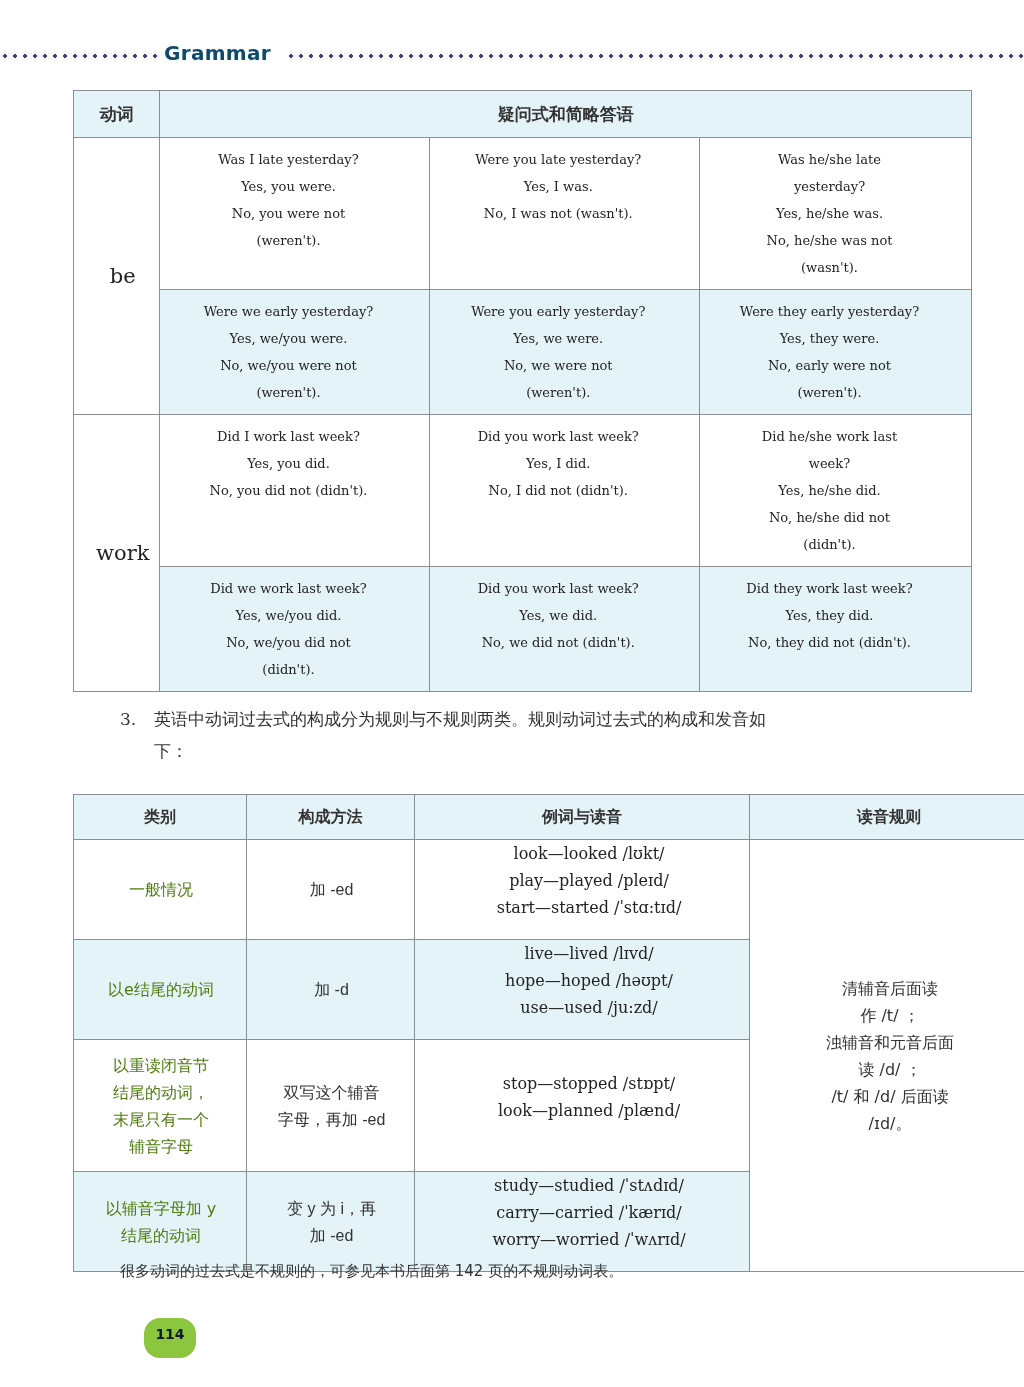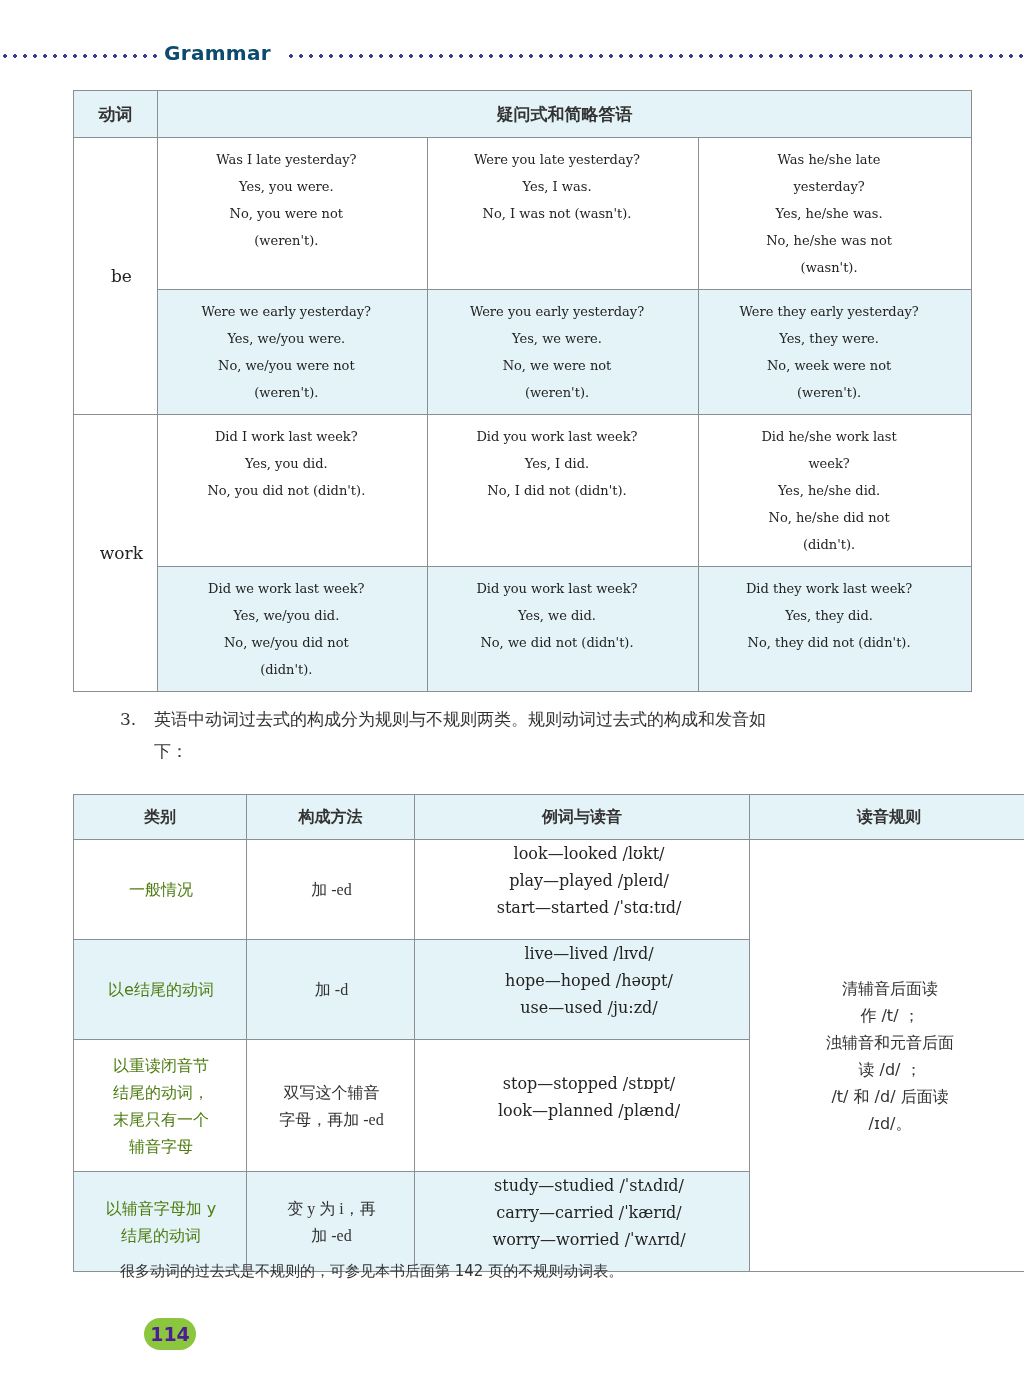--- a/index.html
+++ b/index.html
@@ -15,50 +15,50 @@
   .section-title { position: absolute; left: 164px; top: 1px; font-family: "DejaVu Sans", sans-serif;
                    font-weight: bold; font-size: 20px; color: #0c4a6e; letter-spacing: 0.3px; }
 
   table { border-collapse: collapse; position: absolute; text-align: center; }
   td, th { border: 1.5px solid #8a8f94; vertical-align: top; }
 
   
   #t1 { left: 73px; top: 90px; width: 899px; }
   #t1 th { background: #e4f3f7; height: 44px; font-family: "DejaVu Sans", sans-serif;
            font-weight: bold; font-size: 17px; color: #333; vertical-align: middle; }
-  #t1 td.verb { width: 80px; font-size: 17px; vertical-align: middle; padding: 0 0 0 12px; }
+  #t1 td.verb { width: 80px; font-size: 21px; vertical-align: middle; padding: 0 0 0 12px; }
   #t1 td.cell { width: 253px; padding: 8px 26px 8px 14px; font-size: 13px; line-height: 27px; }
   #t1 tr.shaded td.cell { background: #e4f3f7; }
   #t1 td.cell .ln { display: block; white-space: nowrap; }
 
   .note { position: absolute; left: 120px; top: 703px; width: 860px;
           font-family: "DejaVu Sans", sans-serif; font-size: 17px; line-height: 32px; color: #333; }
   .note .num { display: inline-block; width: 34px; font-family: "DejaVu Serif", serif; }
   .note .cont { padding-left: 34px; display: block; }
 
   
   #t2 { left: 73px; top: 794px; width: 956px; }
   #t2 th { background: #e4f3f7; height: 42px; font-family: "DejaVu Sans", sans-serif;
            font-weight: bold; font-size: 16px; color: #333; vertical-align: middle; }
   #t2 td { font-size: 16px; }
   #t2 td.cat { width: 150px; padding: 0 10px 0 12px; vertical-align: middle;
                font-family: "DejaVu Sans", sans-serif; line-height: 27px; color: #4d7c0f; }
   #t2 td.method { width: 145px; padding: 0 10px 0 12px; vertical-align: middle;
-                  font-family: Liberation Serif, serif; line-height: 27px; color: #333; }
+                  font-family: Liberation Sans, sans-serif; line-height: 27px; color: #333; }
   #t2 td.examples { width: 300px; padding: 0 10px 18px 24px; vertical-align: middle; line-height: 27px; }
   #t2 td.examples .ln { display: block; white-space: nowrap; }
   #t2 td.rule { padding: 0 10px 0 12px; vertical-align: middle; font-family: "DejaVu Sans", sans-serif;
                 line-height: 27px; color: #333; background: #ffffff; }
   #t2 tr.shaded td.cat, #t2 tr.shaded td.method, #t2 tr.shaded td.examples { background: #e4f3f7; }
 
   .footnote { position: absolute; left: 120px; top: 1262px; font-family: "DejaVu Sans", sans-serif;
               font-size: 15px; color: #333; }
-  .page-num { position: absolute; left: 144px; top: 1318px; width: 52px; height: 32px; border-radius: 16px;
-              background: #8cc63f; color: #4c1d95; font-family: "DejaVu Sans", sans-serif; font-weight: bold;
-              font-size: 19px; text-align: center; line-height: 32px; }
+  .page-num { position: absolute; left: 144px; top: 1318px; width: 52px; height: 40px; border-radius: 16px;
+              background: #8cc63f; color: #0f172a; font-family: "DejaVu Sans", sans-serif; font-weight: bold;
+              font-size: 14px; text-align: center; line-height: 32px; }
 </style>
 </head>
 <body>
 
 <div class="section-header">
   <div class="dots left"></div>
   <span class="section-title">Grammar</span>
   <div class="dots right"></div>
 </div>
 
@@ -99,21 +99,21 @@
     </td>
     <td class="cell">
       <span class="ln">Were you early yesterday?</span>
           <span class="ln">Yes, we were.</span>
           <span class="ln">No, we were not</span>
           <span class="ln">(weren't).</span>
     </td>
     <td class="cell">
       <span class="ln">Were they early yesterday?</span>
           <span class="ln">Yes, they were.</span>
-          <span class="ln">No, week were not</span>
+          <span class="ln">No, early were not</span>
           <span class="ln">(weren't).</span>
     </td>
   </tr>
 
   <tr>
     <td class="verb" rowspan="2">work</td>
     <td class="cell">
       <span class="ln">Did I work last week?</span>
           <span class="ln">Yes, you did.</span>
           <span class="ln">No, you did not (didn't).</span>

